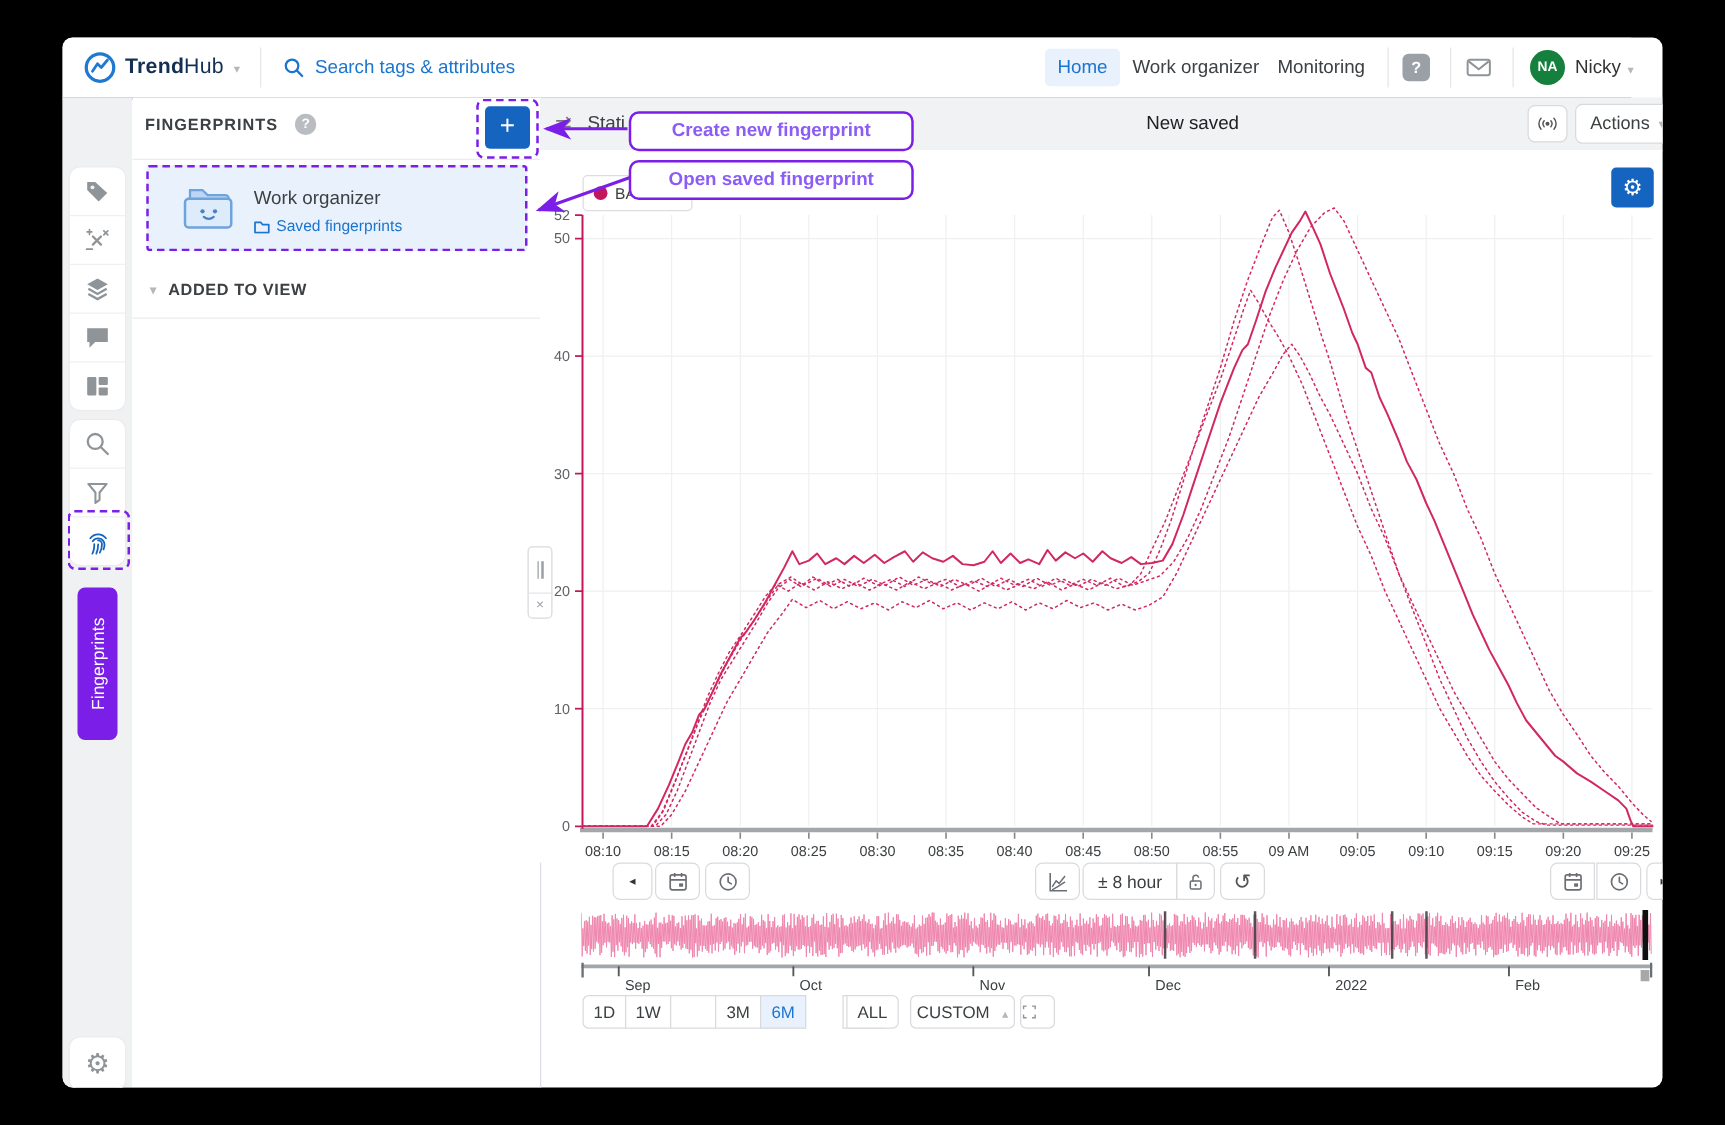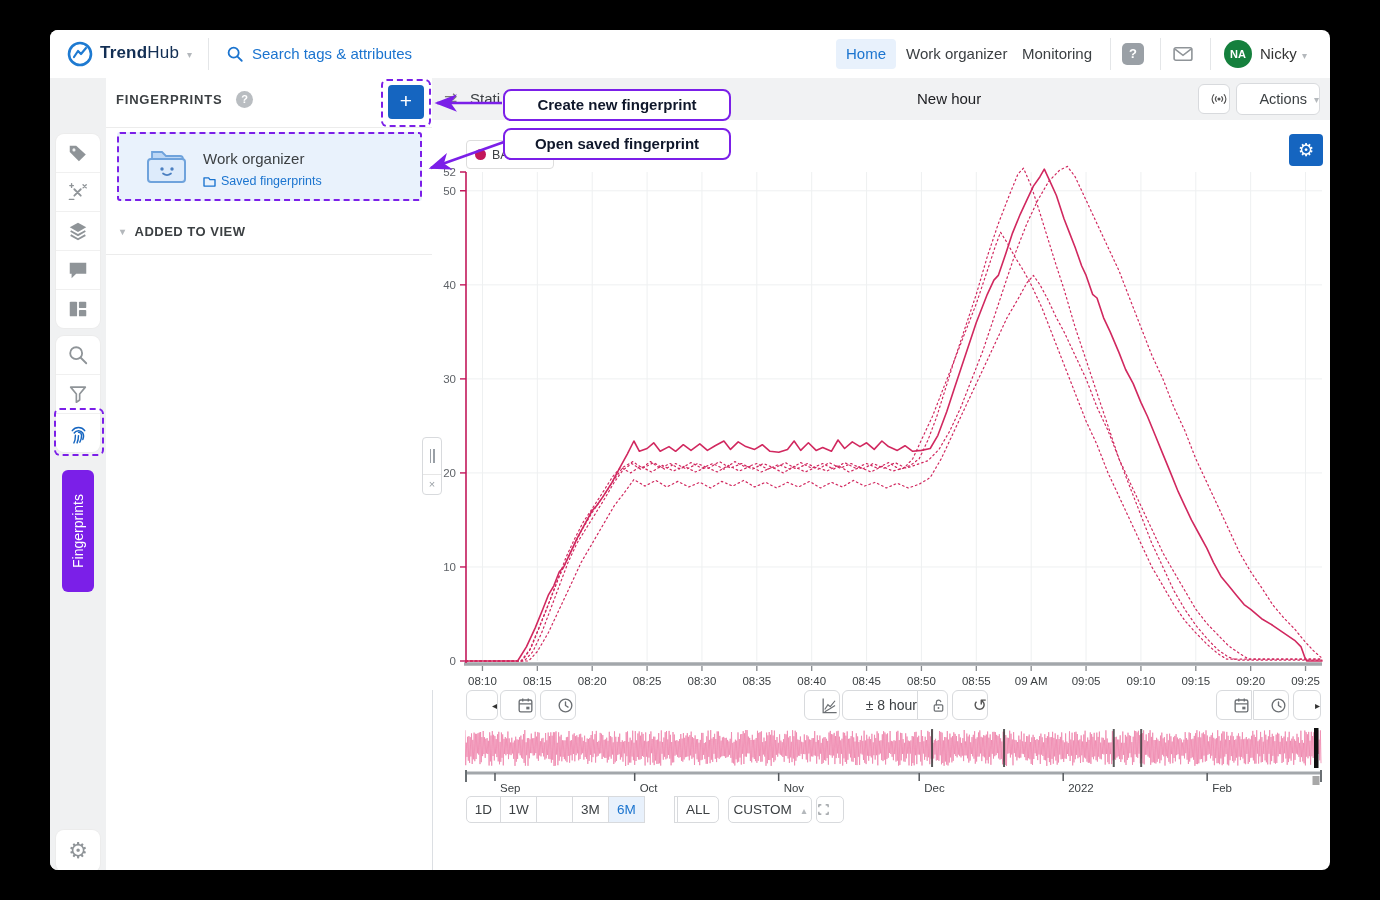--- a/index.html
+++ b/index.html
@@ -32,34 +32,34 @@
   .plusbtn{position:absolute;left:282px;top:7px;width:36px;height:34px;background:#1565c0;border-radius:4px;color:#fff;font-size:21px;text-align:center;line-height:32px;cursor:pointer;}
   .hdiv{position:absolute;left:0;width:326px;height:1px;background:#ececec;}
   .fpitem{position:absolute;left:11px;top:54px;width:301px;height:65px;background:#e9f2fc;border:2px dashed #7b1fe8;border-radius:3px;cursor:pointer;}
   .fpitem .ttl{position:absolute;left:84px;top:16px;font-size:15px;color:#3c4043;}
   .fpitem .sub{position:absolute;left:84px;top:40px;font-size:12.5px;color:#1b74cf;display:flex;align-items:center;gap:5px;}
   .sectionhdr{position:absolute;left:14px;top:146px;font-size:13px;font-weight:700;letter-spacing:.5px;color:#3c4043;display:flex;align-items:center;gap:9px;}
   
   .mainbar{position:absolute;left:382px;top:48px;width:898px;height:42px;background:#f1f2f3;border-bottom:1px solid #e2e2e2;}
   .statitxt{position:absolute;left:38px;top:12px;font-size:15px;color:#3c4043;text-align:center;}
   .viewtitle{position:absolute;left:485px;top:12px;font-size:15px;color:#202124;}
-  .barbtn{position:absolute;background:#fff;border:1px solid #d8dadd;border-radius:6px;display:flex;align-items:center;justify-content:flex-end;color:#3c4043;cursor:pointer;box-sizing:border-box;}
+  .barbtn{position:absolute;background:#fff;border:1px solid #d8dadd;border-radius:6px;display:flex;align-items:center;justify-content:center;color:#3c4043;cursor:pointer;box-sizing:border-box;margin-left:24px;}
   .chartzone{position:absolute;left:382px;top:90px;width:898px;height:570px;background:#fff;}
   .legendchip{position:absolute;left:34px;top:20px;width:86px;height:27px;background:#fff;border:1px solid #ddd;border-radius:4px;display:flex;align-items:center;overflow:hidden;cursor:pointer;}
   .legendchip .dot{width:11px;height:11px;border-radius:50%;background:#c2185b;margin:0 6px 0 8px;}
   .legendchip .lt{font-size:12.5px;color:#3c4043;white-space:nowrap;}
   .gearbtn{position:absolute;left:857px;top:14px;width:34px;height:32px;background:#1565c0;border-radius:4px;color:#fff;font-size:18px;text-align:center;line-height:32px;cursor:pointer;}
   .handlewidget{position:absolute;left:372px;top:407px;width:20px;height:58px;background:#fff;border:1px solid #d8dadd;border-radius:4px;box-sizing:border-box;cursor:pointer;}
   .handlewidget .grip{height:36px;border-bottom:1px solid #e6e6e6;display:flex;align-items:center;justify-content:center;gap:2px;}
   .handlewidget .grip i{display:block;width:1.5px;height:14px;background:#9aa0a6;}
   .handlewidget .x{height:18px;text-align:center;color:#9aa0a6;font-size:11px;line-height:18px;}
   .rangebtn{position:absolute;top:766px;height:27px;background:#fff;border:1px solid #d8dadd;box-sizing:border-box;font-size:13.5px;color:#3c4043;text-align:center;line-height:25px;cursor:pointer;}
   .rangesel{background:#e8f1fc;color:#1b74cf;}
   
-  .callout{position:absolute;width:224px;height:28px;background:#fff;border:2.5px solid #7b1fe8;border-radius:8px;color:#0f172a;font-size:15px;font-weight:700;text-align:center;line-height:28px;z-index:60;box-sizing:content-box;}
+  .callout{position:absolute;width:224px;height:28px;background:#fff;border:2.5px solid #7b1fe8;border-radius:8px;color:#8b5cf6;font-size:15px;font-weight:700;text-align:center;line-height:28px;z-index:60;box-sizing:content-box;}
   .dashedbox{position:absolute;border:2px dashed #7b1fe8;border-radius:6px;z-index:55;pointer-events:none;}
   .overlay{position:absolute;left:0;top:0;width:1280px;height:840px;z-index:58;pointer-events:none;}
   svg{display:block;}
   text{font-family:"Liberation Sans",sans-serif;}
 </style>
 </head>
 <body>
 
 <div class="window">
 
@@ -185,21 +185,21 @@
     <div class="sectionhdr">
       <span class="caret">▾</span>
       <span>ADDED TO VIEW</span>
     </div>
     <div class="hdiv" style="top:176px;"></div>
   </div>
 
   <div class="mainbar">
     <div class="abs" style="left:12px;top:11px;font-size:16px;color:#7a7a7a;">⇄</div>
     <div class="statitxt">Stati</div>
-    <div class="viewtitle">New hour</div>
+    <div class="viewtitle">New saved</div>
     <div class="barbtn" style="left:766px;top:6px;width:32px;height:30px;">
       <svg width="20" height="16" viewBox="0 0 24 18">
         <circle cx="12" cy="9" r="1.9" fill="#555"></circle>
         <g fill="none" stroke="#555" stroke-width="1.4" stroke-linecap="round">
           <path d="M8.8,6.2 a4.3,4.3 0 0 0 0,5.6"></path>
             <path d="M15.2,6.2 a4.3,4.3 0 0 1 0,5.6"></path>
           <path d="M5.8,3.8 a7.6,7.6 0 0 0 0,10.4"></path>
             <path d="M18.2,3.8 a7.6,7.6 0 0 1 0,10.4"></path>
         </g>
       </svg>

